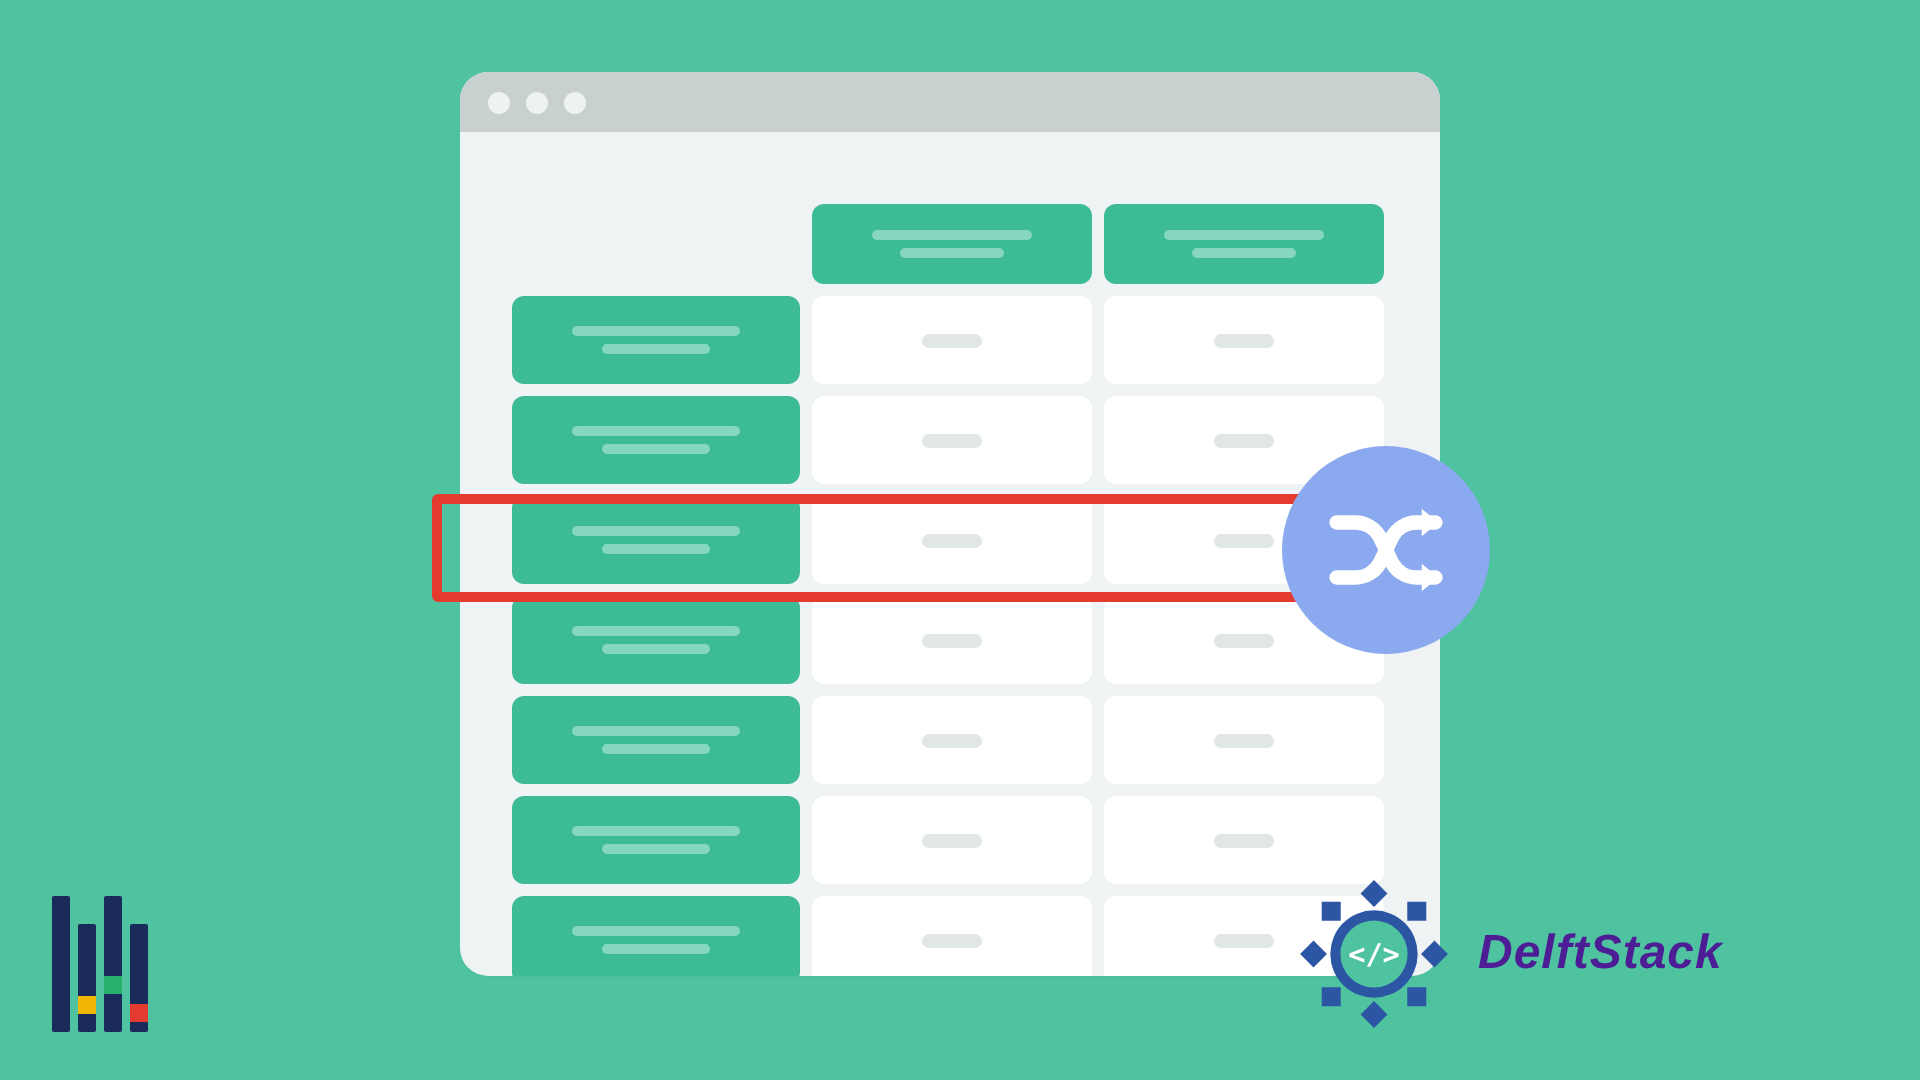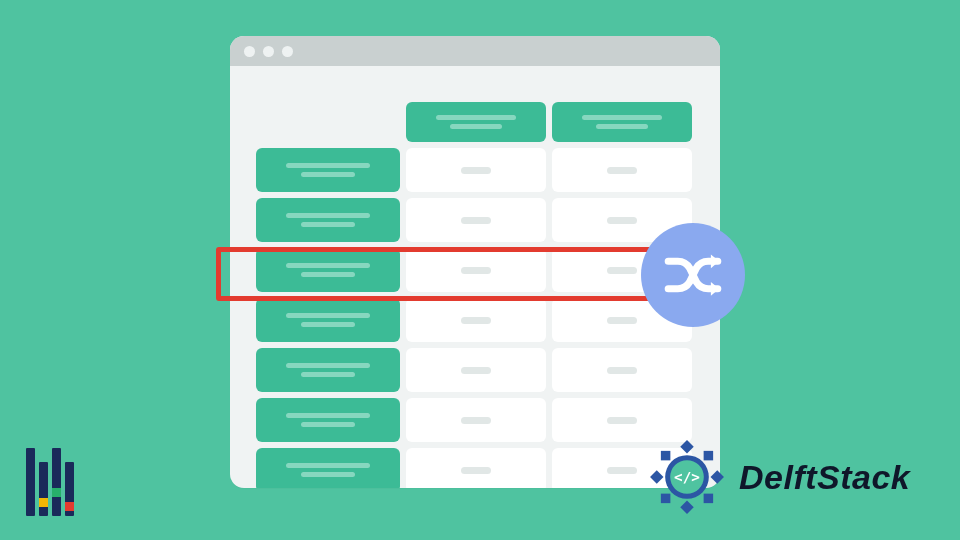--- a/index.html
+++ b/index.html
@@ -166,23 +166,23 @@
     align-items: center;
     gap: 10px;
     z-index: 2;
   }
   .delft .badge {
     width: 84px; height: 84px;
     position: relative;
   }
   .delft .badge svg { width: 84px; height: 84px; }
   .delft .txt {
-    font-size: 34px;
+    font-size: 24px;
     font-weight: 600;
-    color: #0f172a;
+    color: #4c1d95;
     font-style: italic;
     letter-spacing: 0.5px;
   }
 </style>
 </head>
 <body>
 
 <div class="window">
   <div class="titlebar">
     <div class="dot"></div>

